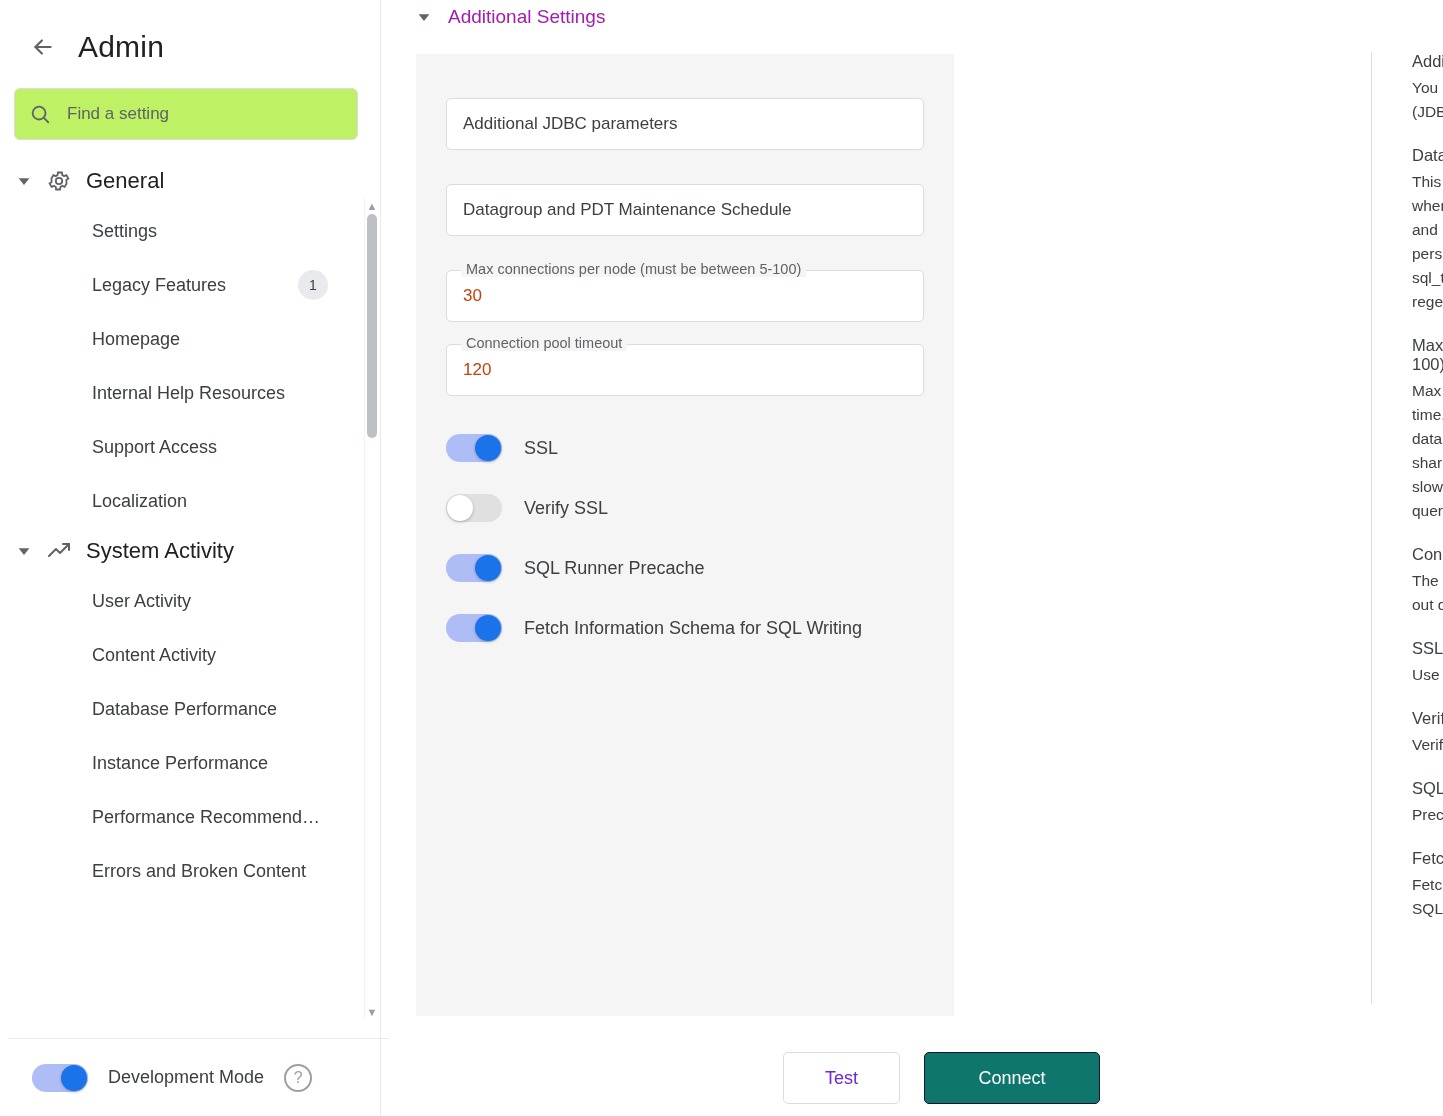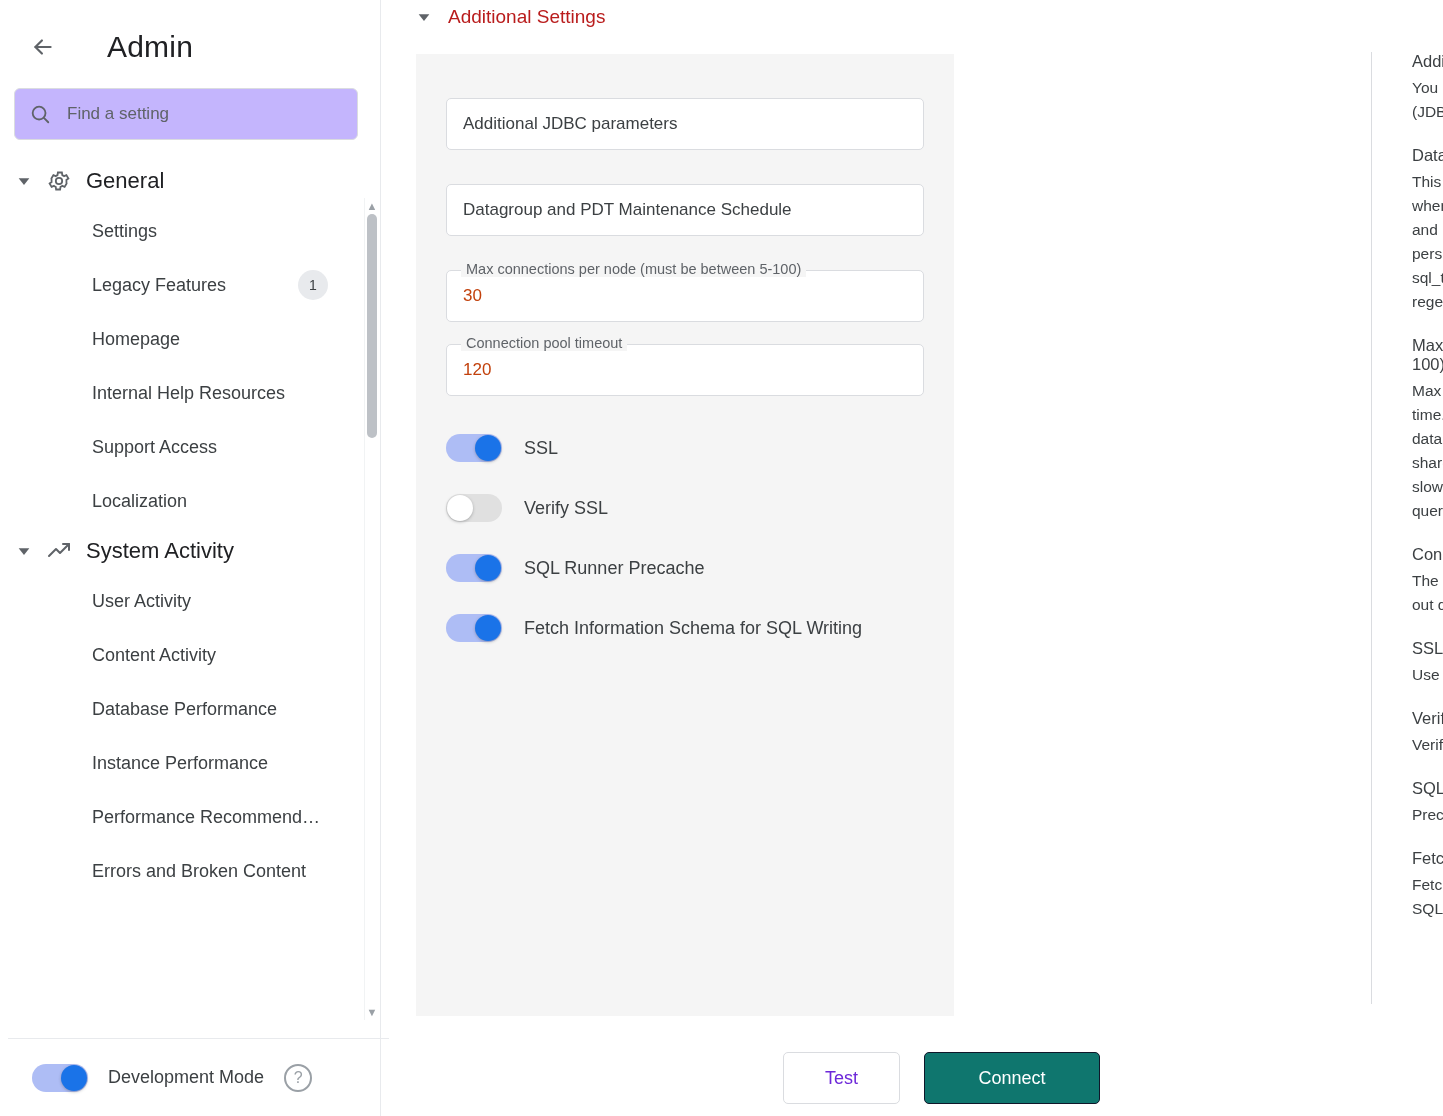--- a/index.html
+++ b/index.html
@@ -18,40 +18,39 @@
     width: 381px; height: 1116px;
     position: relative;
     border-right: 1px solid #e8eaed;
     flex: 0 0 381px;
     background: #fff;
   }
   .sidebar-header {
     display: flex; align-items: center;
     padding: 22px 0 0 26px;
     height: 72px;
-    gap: 29px;
   }
   .back-arrow {
     width: 34px; height: 34px;
     display: flex; align-items: center; justify-content: center;
     color: #5f6368; cursor: pointer;
     font-size: 22px; line-height: 1;
   }
   .admin-title {
     font-size: 30px; font-weight: 400; color: #202124;
     margin-left: 18px; letter-spacing: .2px;
   }
   .search-box {
     margin: 16px 22px 0 14px;
     height: 52px;
     border: 1px solid #dadce0;
     border-radius: 6px;
     display: flex; align-items: center;
     padding: 0 14px;
-    background: #c4b5fd;
+    background: #bef264;
   }
   .search-icon { width: 22px; height: 22px; color: #5f6368; flex: 0 0 22px; margin-right: 14px; }
   .search-input {
     border: none; outline: none; flex: 1;
     font-size: 17px; color: #3c4043;
     font-family: "Liberation Sans", sans-serif;
     background: transparent;
   }
   .search-input::placeholder { color: #5f6368; }
 
@@ -137,21 +136,21 @@
   
   .main {
     flex: 1; position: relative;
     padding-left: 35px;
   }
   .section-header {
     display: flex; align-items: center;
     margin-top: 2px; height: 30px;
   }
   .section-caret { width: 22px; color: #5f6368; margin-right: 10px; display:flex; align-items:center;}
-  .section-title { font-size: 19px; color: #b91c1c; }
+  .section-title { font-size: 19px; color: #a21caf; }
 
   .panel {
     position: absolute;
     left: 35px; top: 54px;
     width: 538px; height: 962px;
     background: #f5f5f5;
   }
   .fields { padding: 44px 30px 0 30px; }
   .textfield {
     height: 52px; border: 1px solid #dadce0; border-radius: 5px;

